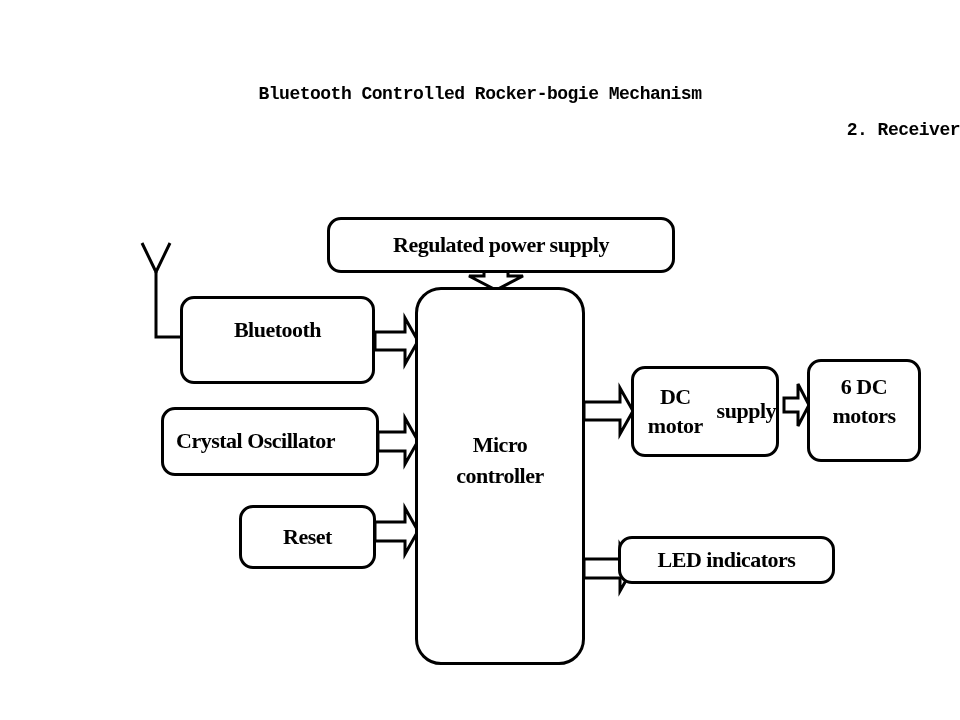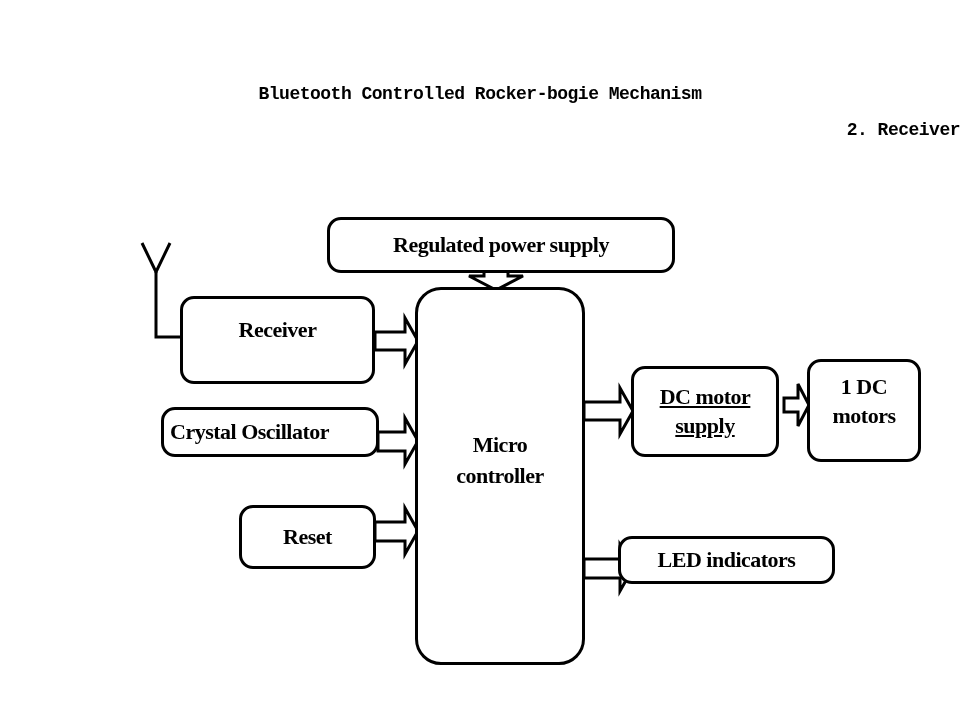--- a/index.html
+++ b/index.html
@@ -42,41 +42,41 @@
 
     <polygon points="584,559 620,559 620,545 633,568 620,591 620,578 584,578"></polygon>
   </g>
 </svg>
 
 <div class="block" style="left:327px; top:192px; width:348px; height:56px;margin-top:25px;">
   <span>Regulated power supply</span>
 </div>
 
 <div class="block" style="left:180px; top:296px; width:195px; height:88px; align-items:flex-start; padding-top:16px;">
-  <span>Receiver</span>
+  <span>Bluetooth</span>
 </div>
 
-<div class="block" style="left:161px; top:407px; width:218px; height:50px; justify-content:flex-start; padding-left:6px; white-space:nowrap;">
+<div class="block" style="left:161px; top:407px; width:218px; height:69px; justify-content:flex-start; padding-left:12px; white-space:nowrap;">
   <span>Crystal Oscillator</span>
 </div>
 
 <div class="block" style="left:239px; top:505px; width:137px; height:64px;font-family:Liberation Serif, serif;">
   <span>Reset</span>
 </div>
 
 <div class="block" style="left:415px; top:287px; width:170px; height:378px; border-radius:26px; flex-direction:column; padding-bottom:30px;">
   <span>Micro</span>
   <span>controller</span>
 </div>
 
-<div class="block" style="left:631px; top:366px; width:148px; height:91px; flex-direction:column; line-height:1.3;text-decoration:underline;">
+<div class="block" style="left:631px; top:366px; width:148px; height:91px; flex-direction:row; line-height:1.3;">
   <span>DC motor</span>
   <span>supply</span>
 </div>
 
 <div class="block" style="left:807px; top:359px; width:114px; height:103px; flex-direction:column; line-height:1.3; padding-bottom:18px;">
-  <span>1 DC</span>
+  <span>6 DC</span>
   <span>motors</span>
 </div>
 
 <div class="block" style="left:618px; top:536px; width:217px; height:48px;">
   <span>LED indicators</span>
 </div>
 
 </body></html>

